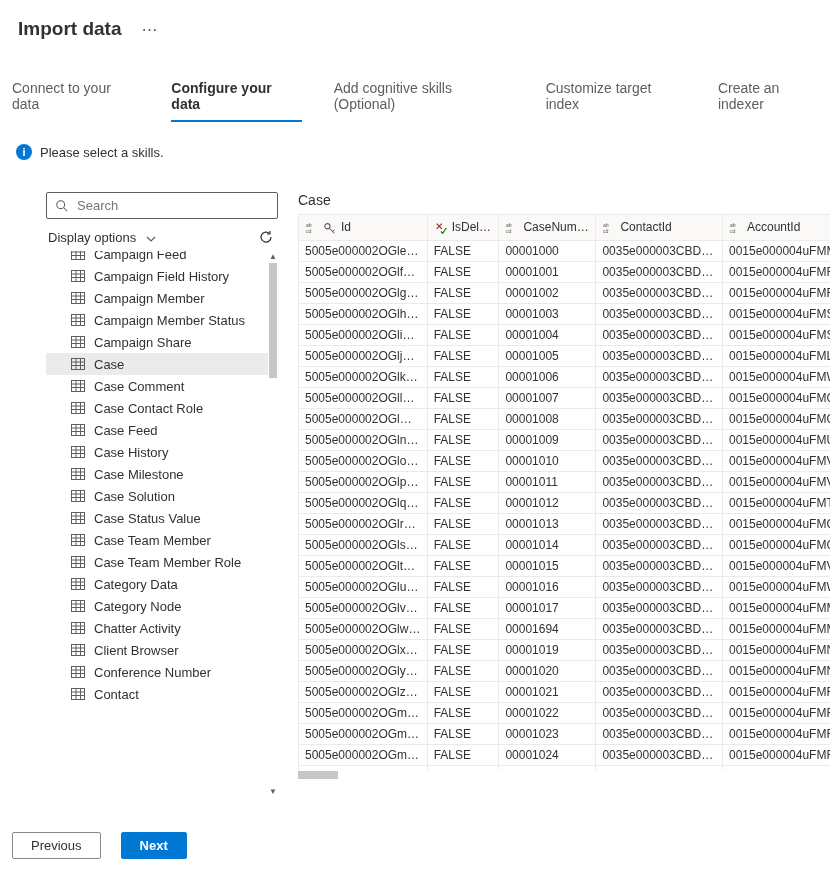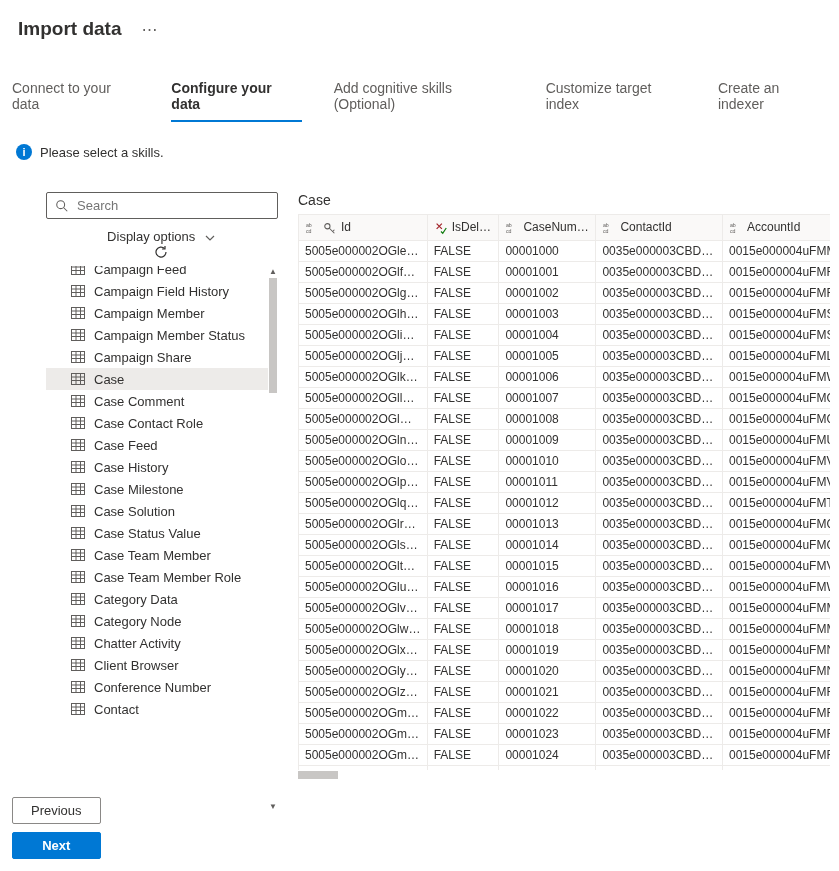--- a/index.html
+++ b/index.html
@@ -105,21 +105,20 @@
     display: inline-block;
     flex-shrink: 0;
   }
   .display-row {
     display: flex;
     justify-content: space-between;
     align-items: center;
     padding: 4px 4px 6px 2px;
     font-size: 13px;
     color: #323130;
-    flex-direction: column;
   }
   .chevron {
     display: inline-block;
     margin-left: 6px;
   }
   .refresh {
     width: 16px; height: 16px;
     cursor: pointer;
   }
   .tree-wrap {
@@ -224,22 +223,21 @@
   }
   .hscroll-thumb {
     position: absolute;
     top: 1px; height: 8px;
     background: #c8c6c4;
   }
   .footer {
     position: absolute;
     left: 12px; bottom: 12px;
     display: flex;
-    gap: 8px;
-    flex-direction: column;
+    gap: 20px;
   }
   .btn {
     padding: 5px 18px;
     font-size: 13px;
     border-radius: 2px;
     cursor: pointer;
   }
   .btn-default {
     background: #fff;
     border: 1px solid #8a8886;
@@ -721,21 +719,21 @@
               <tr>
                 <td class="col-id">5005e000002OGlvAAG</td>
                 <td class="col-del">FALSE</td>
                 <td class="col-cn">00001017</td>
                 <td class="col-contact">0035e000003CBDRAA4</td>
                 <td class="col-account">0015e000004uFMMA...</td>
               </tr>
               <tr>
                 <td class="col-id">5005e000002OGlwAAG</td>
                 <td class="col-del">FALSE</td>
-                <td class="col-cn">00001018</td>
+                <td class="col-cn">00001694</td>
                 <td class="col-contact">0035e000003CBDRAA4</td>
                 <td class="col-account">0015e000004uFMMA...</td>
               </tr>
               <tr>
                 <td class="col-id">5005e000002OGlxAAG</td>
                 <td class="col-del">FALSE</td>
                 <td class="col-cn">00001019</td>
                 <td class="col-contact">0035e000003CBDSAA4</td>
                 <td class="col-account">0015e000004uFMNA...</td>
               </tr>

